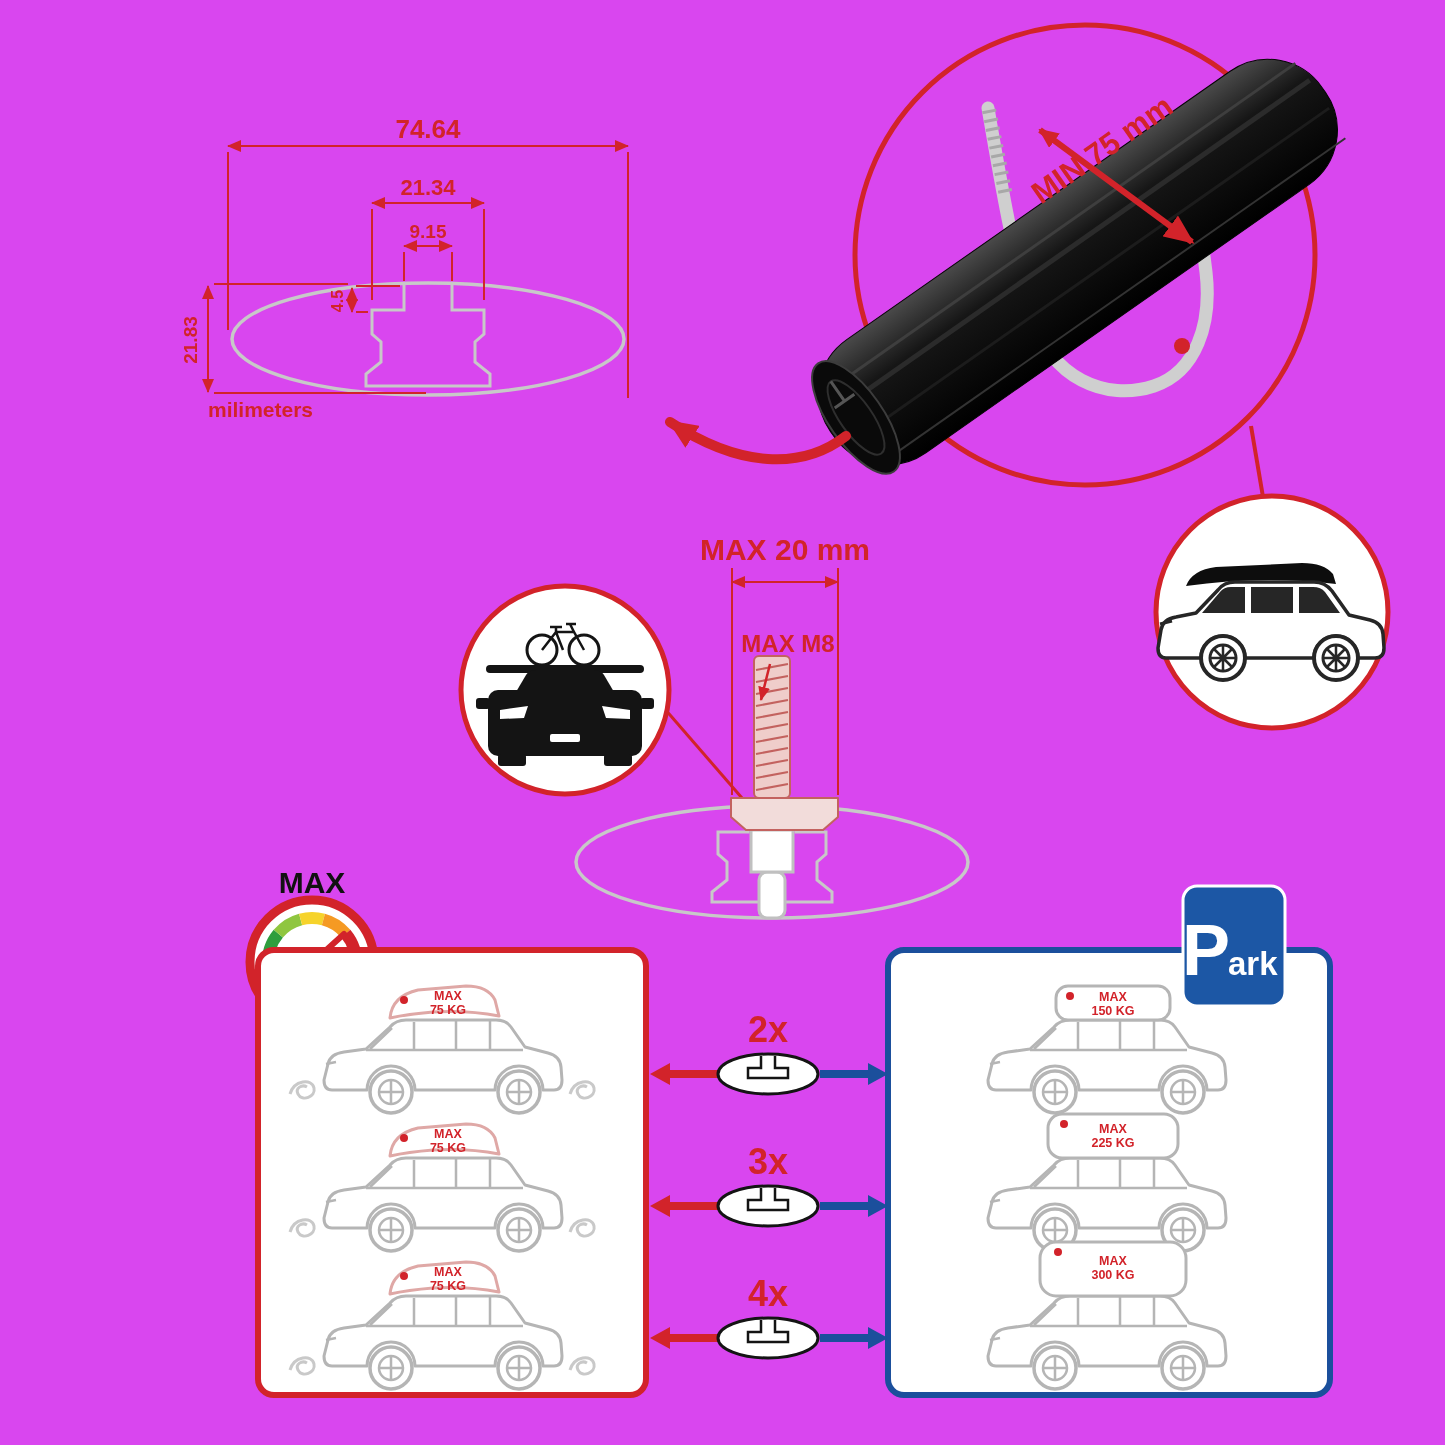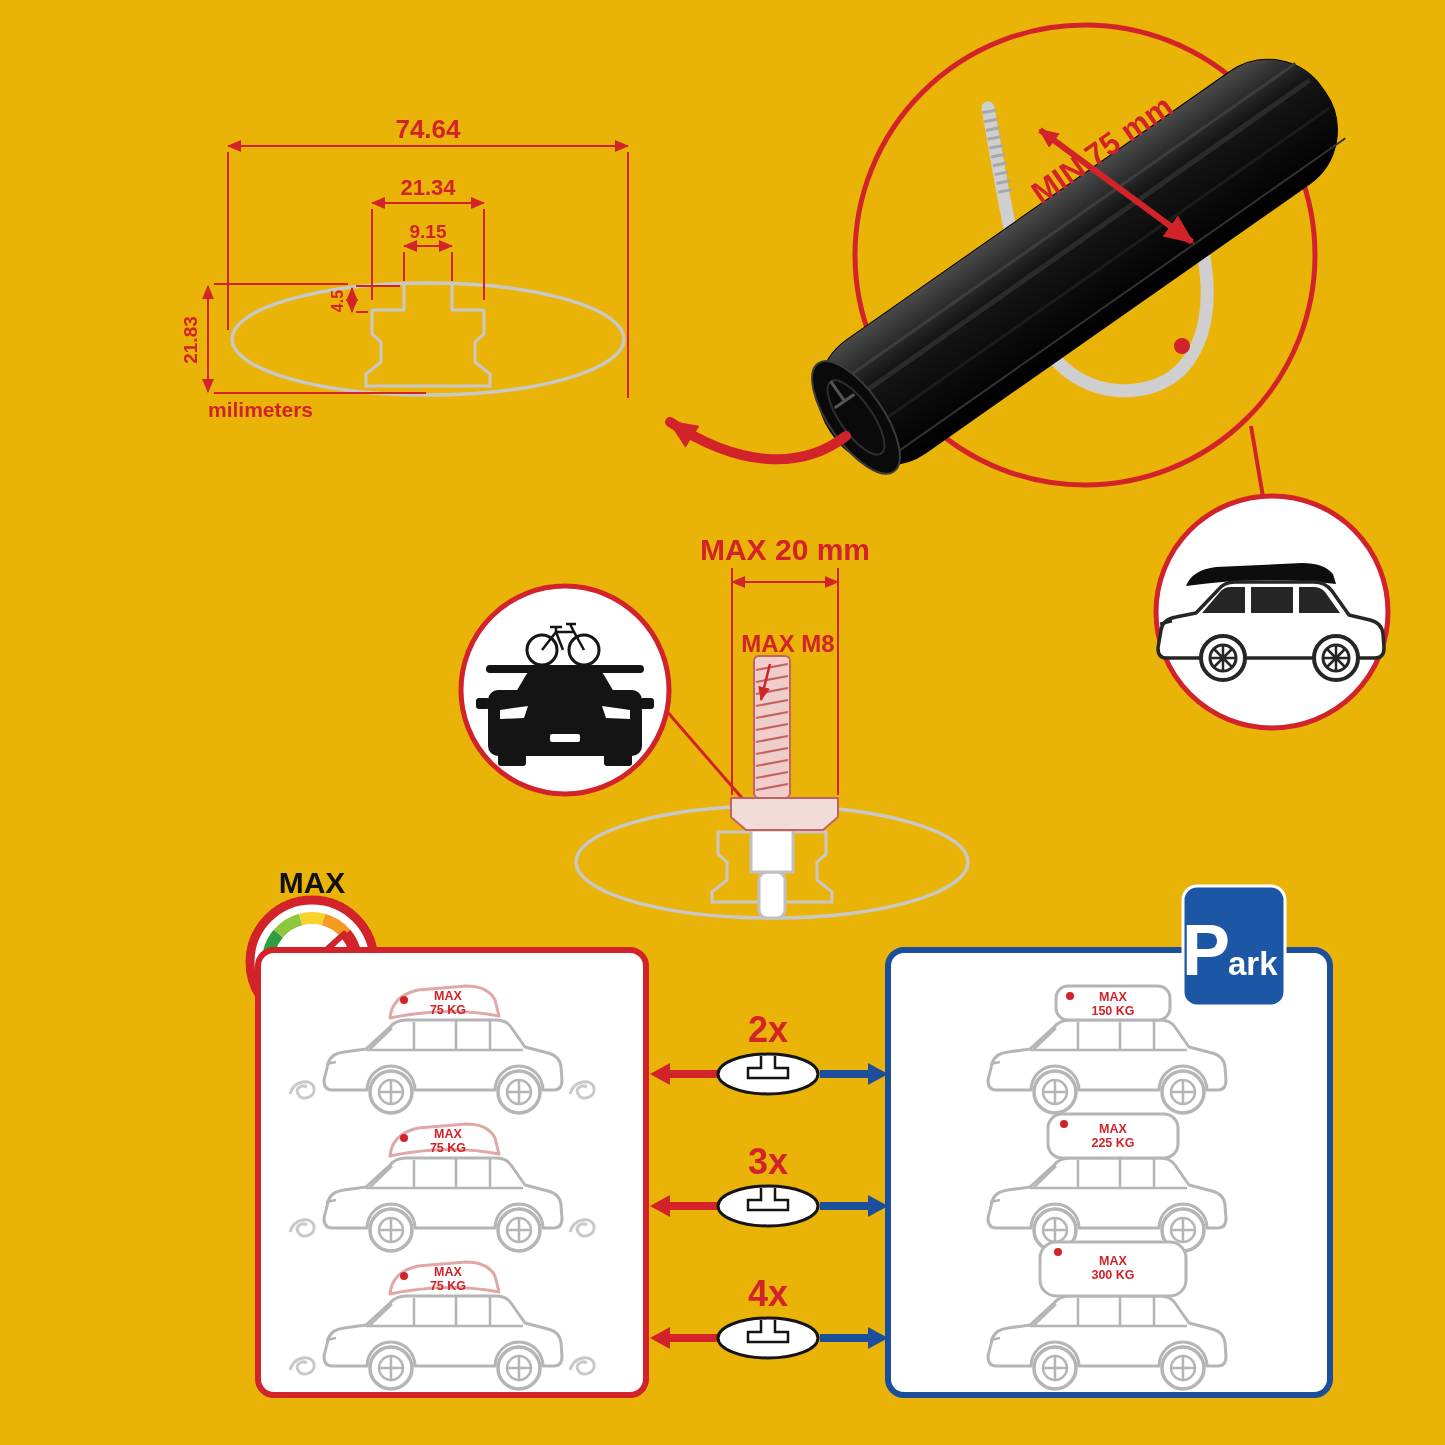--- a/index.html
+++ b/index.html
@@ -1,16 +1,16 @@
 <!DOCTYPE html>
 <html><head>
 <meta charset="utf-8">
 <style>
   html,body{margin:0;padding:0;background:#fff;}
-  .canvas{position:relative;width:1445px;height:1445px;background:#eab308;overflow:hidden;}
+  .canvas{position:relative;width:1445px;height:1445px;background:#d946ef;overflow:hidden;}
   svg{display:block;}
   text{font-family:"Liberation Sans",sans-serif;}
   .t-red{fill:#d2232a;font-weight:bold;}
   .t-dark{fill:#111;font-weight:bold;}
   .t-white{fill:#fff;font-weight:bold;}
 </style>
 </head>
 <body>
 
 <div class="canvas">

